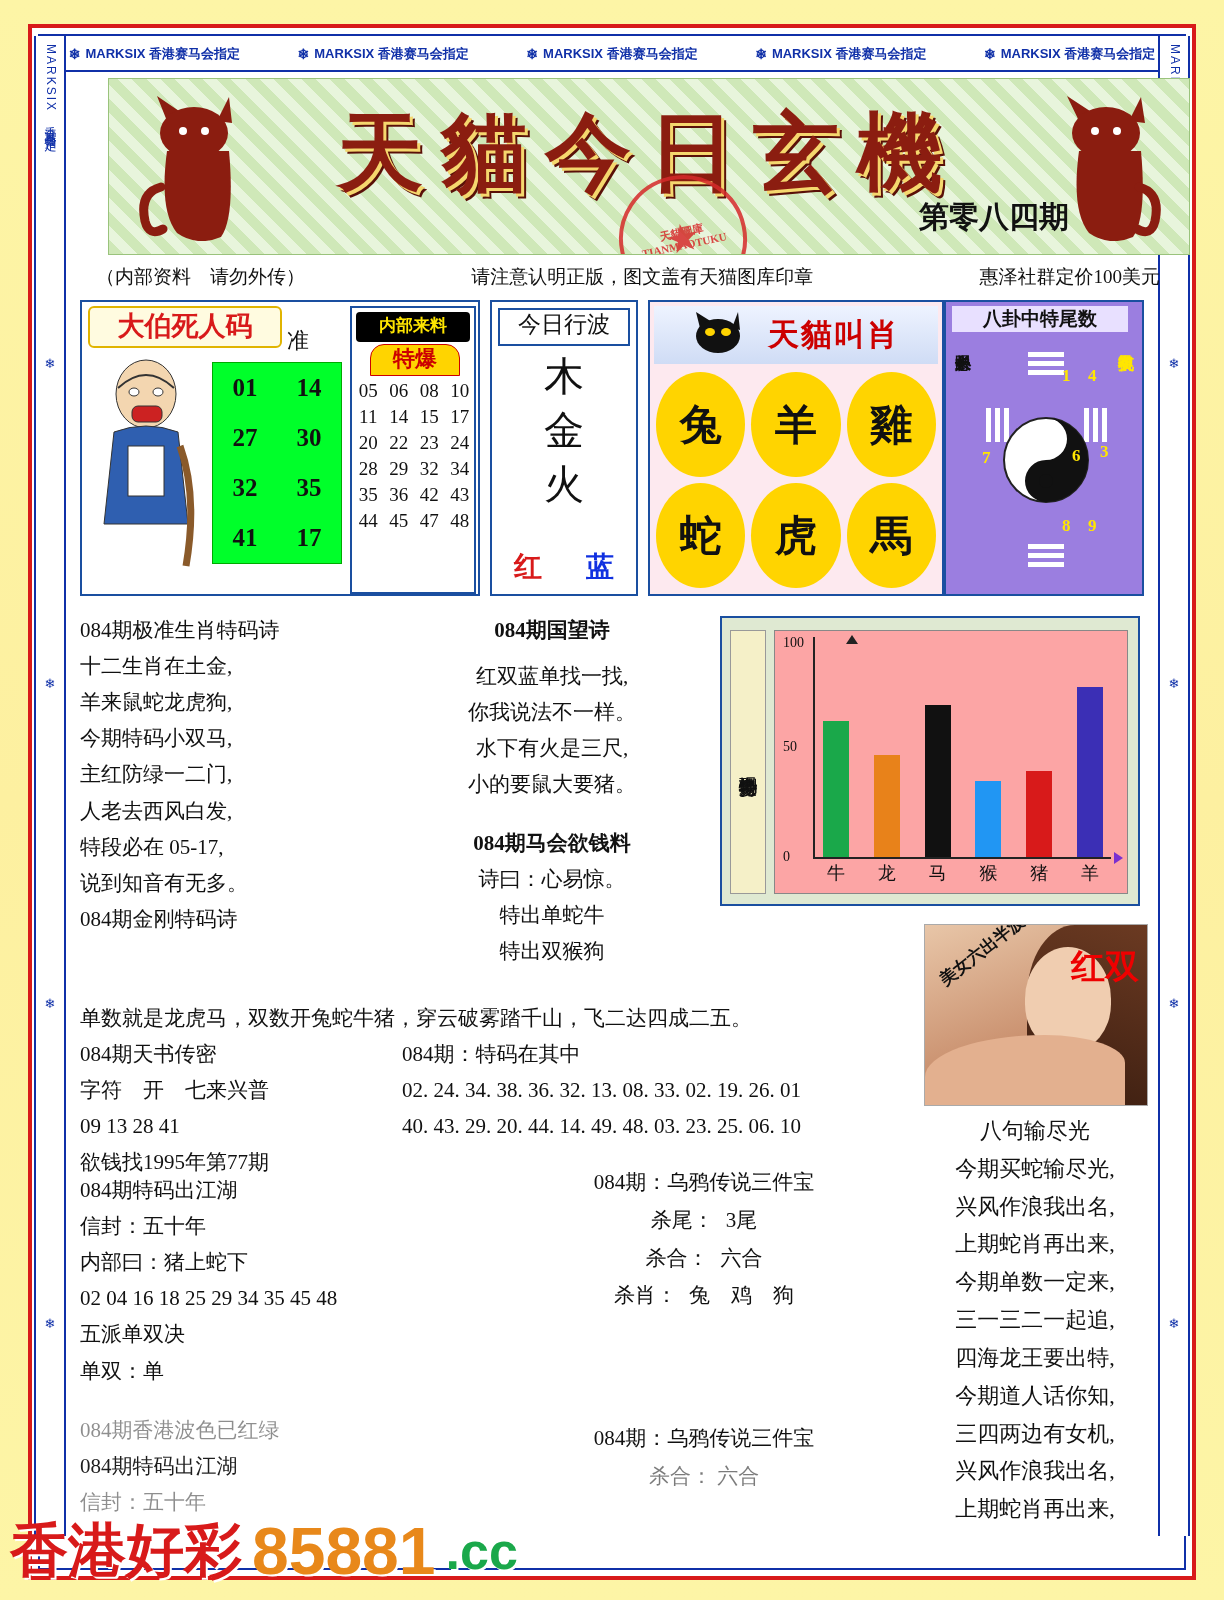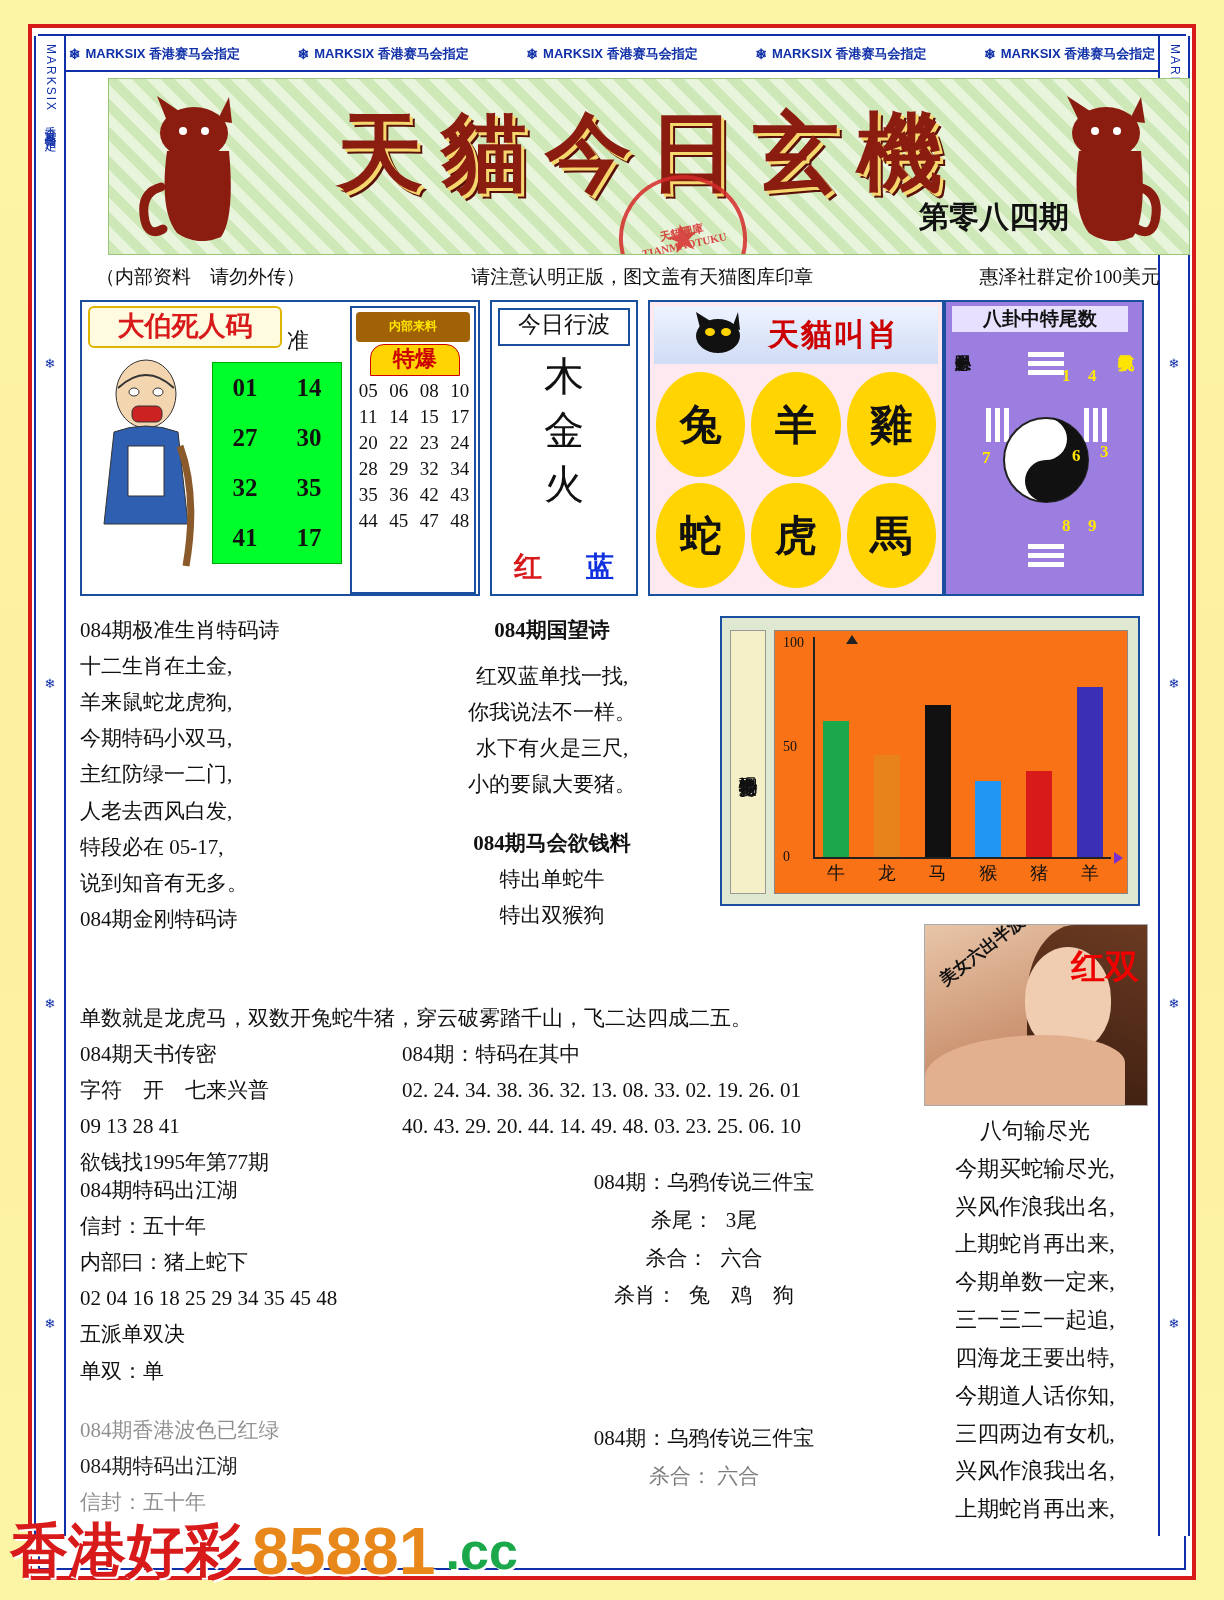--- a/index.html
+++ b/index.html
@@ -106,21 +106,21 @@
     display:grid;grid-template-columns:1fr 1fr;align-content:space-around;
     font-size:25px;font-weight:bold;color:#111;text-align:center;
     font-family:"Liberation Serif", serif;
   }
   .p1 .sub{
     position:absolute;left:268px;top:4px;width:126px;height:288px;
     border:2px solid #1a4fa0;background:#fff;box-sizing:border-box;
   }
   .p1 .sub .lbl1{
     position:absolute;left:4px;top:4px;width:114px;height:30px;
-    background:#a16207;color:#ffe600;font-size:12px;font-weight:bold;
+    background:#000000;color:#ffe600;font-size:17px;font-weight:bold;
     text-align:center;line-height:28px;border-radius:4px;
   }
   .p1 .sub .lbl2{
     position:absolute;left:18px;top:36px;width:88px;height:30px;
     background:#ffd400;color:#c00;font-size:22px;font-weight:bold;
     text-align:center;line-height:28px;border-radius:14px 14px 0 0;border:1px solid #c00;
   }
   .p1 .sub .grid{
     position:absolute;left:2px;top:72px;width:120px;
     display:grid;grid-template-columns:repeat(4,1fr);gap:4px 2px;
@@ -167,21 +167,21 @@
   .col-mid{position:absolute;left:330px;top:0;width:300px;text-align:center;line-height:1.72;}
   .chart-box{
     position:absolute;left:648px;top:4px;width:420px;height:290px;
     border:2px solid #1a4fa0;background:#dfe9d2;box-sizing:border-box;
   }
   .chart-vlabel{
     position:absolute;left:8px;top:12px;width:34px;height:262px;
     background:#f5f0c8;border:1px solid #999;
     writing-mode:vertical-rl;text-align:center;font-size:19px;line-height:34px;color:#111;
   }
-  .chart-plot{position:absolute;left:52px;top:12px;right:10px;bottom:10px;background:#f97316;border:1px solid #888;}
+  .chart-plot{position:absolute;left:52px;top:12px;right:10px;bottom:10px;background:#fca5a5;border:1px solid #888;}
   .chart-plot .axis-y{position:absolute;left:38px;top:6px;bottom:34px;width:2px;background:#222;}
   .chart-plot .arrow-y{position:absolute;left:33px;top:-2px;width:0;height:0;border-left:6px solid transparent;border-right:6px solid transparent;border-bottom:9px solid #222;}
   .chart-plot .axis-x{position:absolute;left:38px;right:16px;bottom:34px;height:2px;background:#222;}
   .chart-plot .arrow-x{position:absolute;right:4px;bottom:29px;width:0;height:0;border-top:6px solid transparent;border-bottom:6px solid transparent;border-left:9px solid #7a2fd0;}
   .tick{position:absolute;left:8px;font-size:14px;color:#111;}
   .bars{position:absolute;left:48px;right:24px;bottom:36px;height:200px;display:flex;align-items:flex-end;justify-content:space-between;}
   .bar{width:26px;}
   .xlabels{position:absolute;left:48px;right:24px;bottom:8px;display:flex;justify-content:space-between;font-size:18px;}
   .xlabels span{width:26px;text-align:center;}
   .long-line{position:absolute;left:8px;top:392px;width:800px;font-size:21px;}
@@ -445,20 +445,21 @@
 
     <div class="col-mid">
       <div style="font-weight:bold">084期国望诗</div>
       <div style="height:10px"></div>
       <div>红双蓝单找一找,</div>
       <div>你我说法不一样。</div>
       <div>水下有火是三尺,</div>
       <div>小的要鼠大要猪。</div>
       <div style="height:22px"></div>
       <div style="font-weight:bold">084期马会欲钱料</div>
+      <div>诗曰：心易惊。</div>
       <div>特出单蛇牛</div>
       <div>特出双猴狗</div>
     </div>
 
     <div class="chart-box">
       <div class="chart-vlabel">今期特码走势参考</div>
       <div class="chart-plot">
         <div class="axis-y">
             <div class="arrow-y"></div>
           </div>

